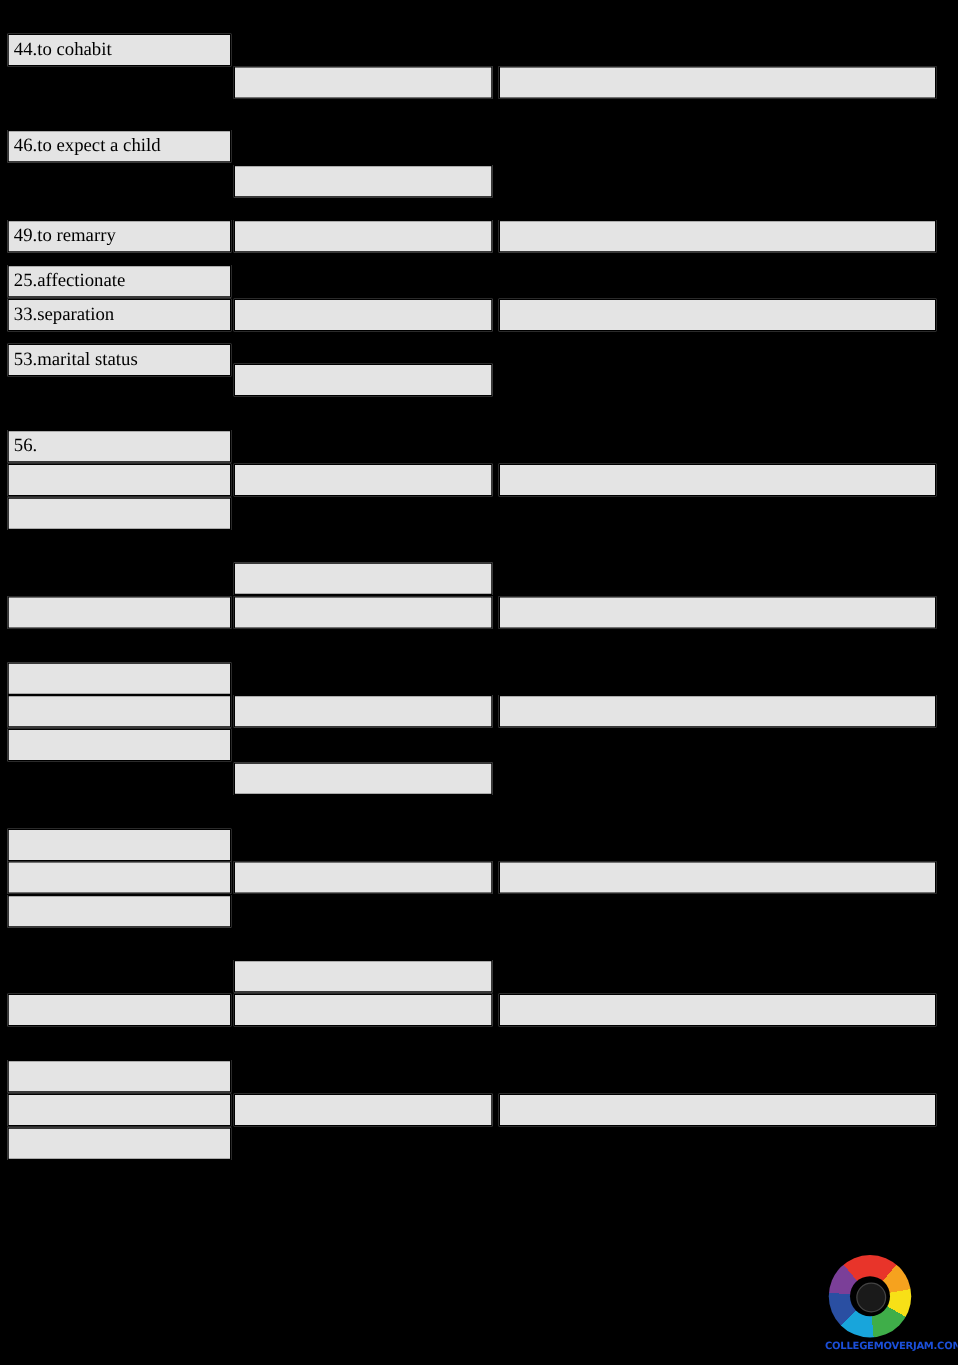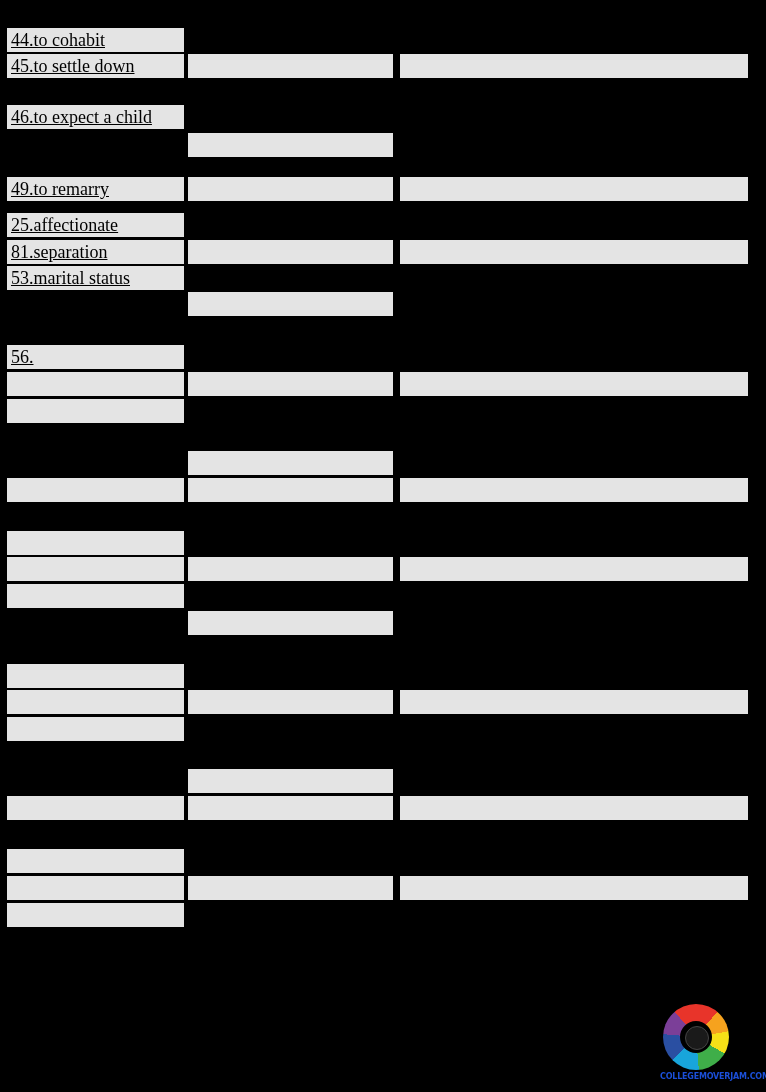--- a/index.html
+++ b/index.html
@@ -27,27 +27,26 @@
     width: 766px;
     height: 26px;
   }
   .cell {
     position: absolute;
     top: 0;
     height: 26px;
     box-sizing: border-box;
     background: #e4e4e4;
     border: 1px solid #000000;
-    font-size: 18px;
+    font-size: 15px;
     line-height: 22px;
     color: #000000;
     padding: 1px 3px 0 4px;
     white-space: nowrap;
     overflow: hidden;
-    text-decoration: underline;
   }
   .c1 { left: 6px;   width: 179px; }
   .c2 { left: 187px; width: 207px; }
   .c3 { left: 399px; width: 350px; }
 
   .logo {
     position: absolute;
     left: 663px;
     top: 1004px;
     width: 70px;
@@ -101,44 +100,43 @@
 </style>
 </head>
 <body>
 
 <div class="page">
   <div id="rows-container">
       <div class="row" style="top: 27px;">
         <div class="cell c1">44.to cohabit</div>
       </div>
       <div class="row" style="top: 53px;">
-        <div class="cell c1">45.to settle down</div>
         <div class="cell c2"></div>
         <div class="cell c3"></div>
       </div>
       <div class="row" style="top: 80px; margin-top: 24px;">
         <div class="cell c1">46.to expect a child</div>
       </div>
       <div class="row" style="top: 132px;">
         <div class="cell c2"></div>
       </div>
       <div class="row" style="top: 176px;">
         <div class="cell c1">49.to remarry</div>
         <div class="cell c2"></div>
         <div class="cell c3"></div>
       </div>
       <div class="row" style="top: 212px;">
         <div class="cell c1">25.affectionate</div>
       </div>
       <div class="row" style="top: 239px;">
-        <div class="cell c1">81.separation</div>
-        <div class="cell c2"></div>
-        <div class="cell c3"></div>
-      </div>
-      <div class="row" style="top: 265px;">
+        <div class="cell c1">33.separation</div>
+        <div class="cell c2"></div>
+        <div class="cell c3"></div>
+      </div>
+      <div class="row" style="top: 275px;">
         <div class="cell c1">53.marital status</div>
       </div>
       <div class="row" style="top: 291px;">
         <div class="cell c2"></div>
       </div>
       <div class="row" style="top: 344px;">
         <div class="cell c1">56.</div>
       </div>
       <div class="row" style="top: 371px;">
         <div class="cell c1"></div>

